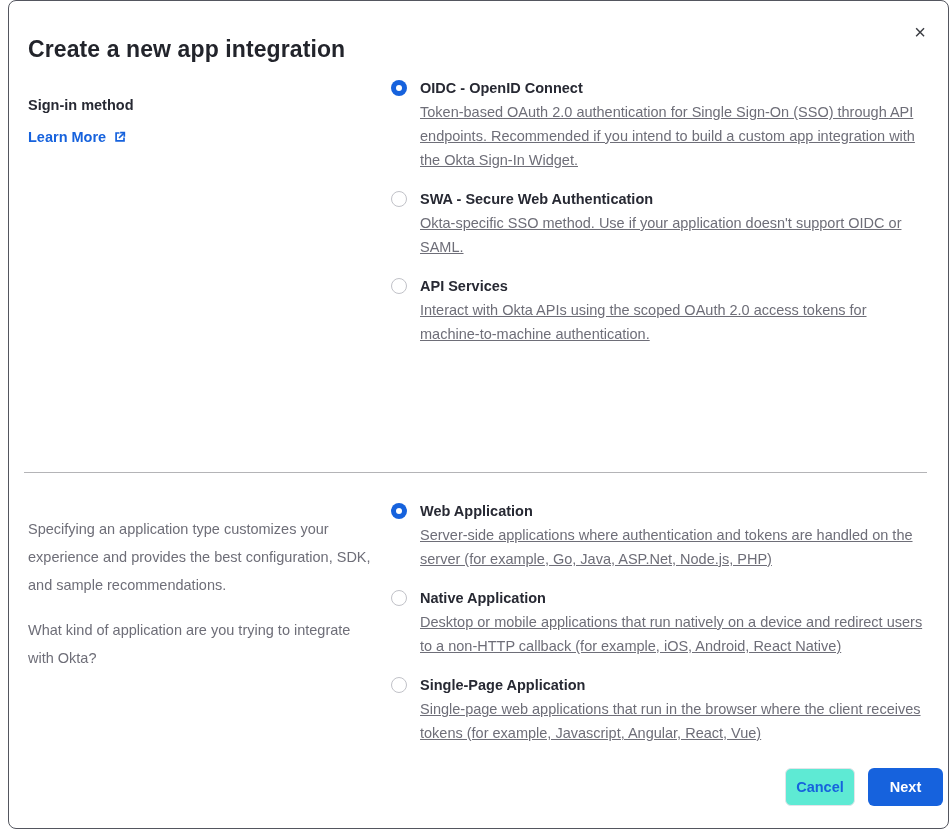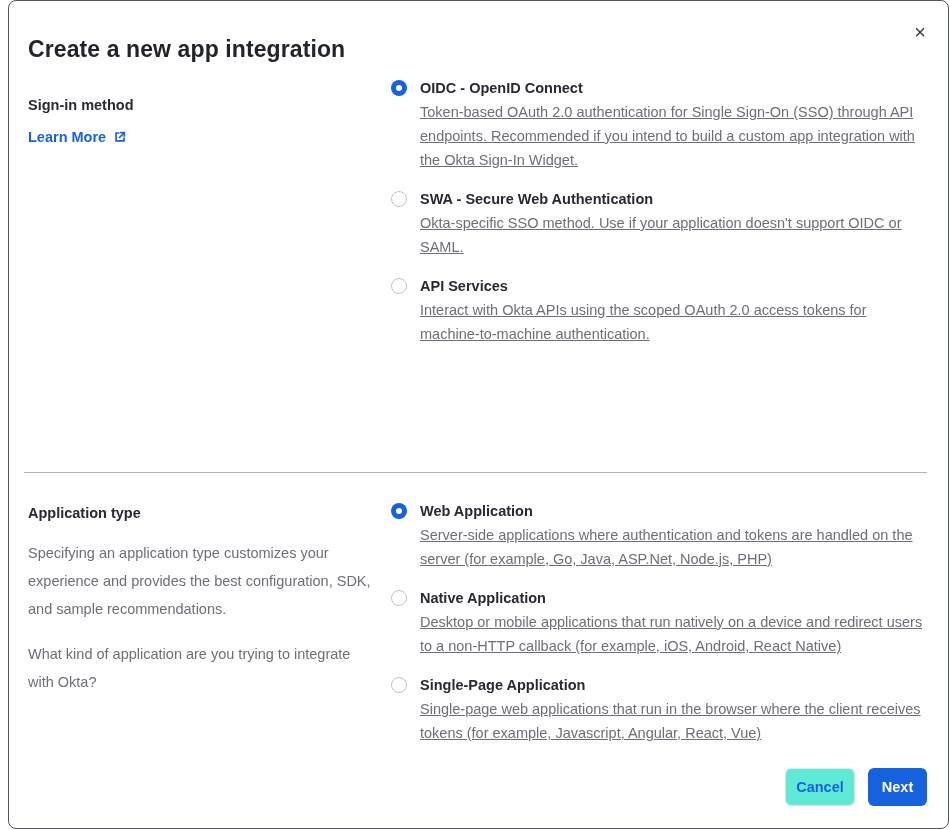--- a/index.html
+++ b/index.html
@@ -57,21 +57,21 @@
   .apptype-left p + p { margin-top:17px; }
 
   .btn {
     position:absolute; top:768px; height:38px; border-radius:6px;
     font-size:14.5px; font-weight:700; cursor:pointer; font-family:"Liberation Sans", sans-serif;
   }
   .btn-cancel {
     left:785px; width:70px; background:#5eead4; border:1px solid #e3e4e9; color:var(--accent);
   }
   .btn-next {
-    left:868px; width:59px; background:var(--accent); border:none; color:#ffffff;
+    left:868px; width:75px; background:var(--accent); border:none; color:#ffffff;
   }
 </style>
 </head>
 <body>
 
 <div class="modal-border"></div>
 
 <button class="close-btn">×</button>
 
 <h1 class="dialog-title">Create a new app integration</h1>
@@ -114,21 +114,20 @@
       <div class="option-label">API Services</div>
       <div class="option-desc">Interact with Okta APIs using the scoped OAuth 2.0 access tokens for
 machine-to-machine authentication.</div>
     </div>
   </div>
 </div>
 
 <div class="divider"></div>
 
 <div class="apptype-left">
-  <div class="section-label">Application type</div>
   <p>Specifying an application type customizes your
 experience and provides the best configuration, SDK,
 and sample recommendations.</p>
   <p>What kind of application are you trying to integrate
 with Okta?</p>
 </div>
 
 <div class="apptype-options">
   <div class="option">
     <span class="radio selected"></span>

